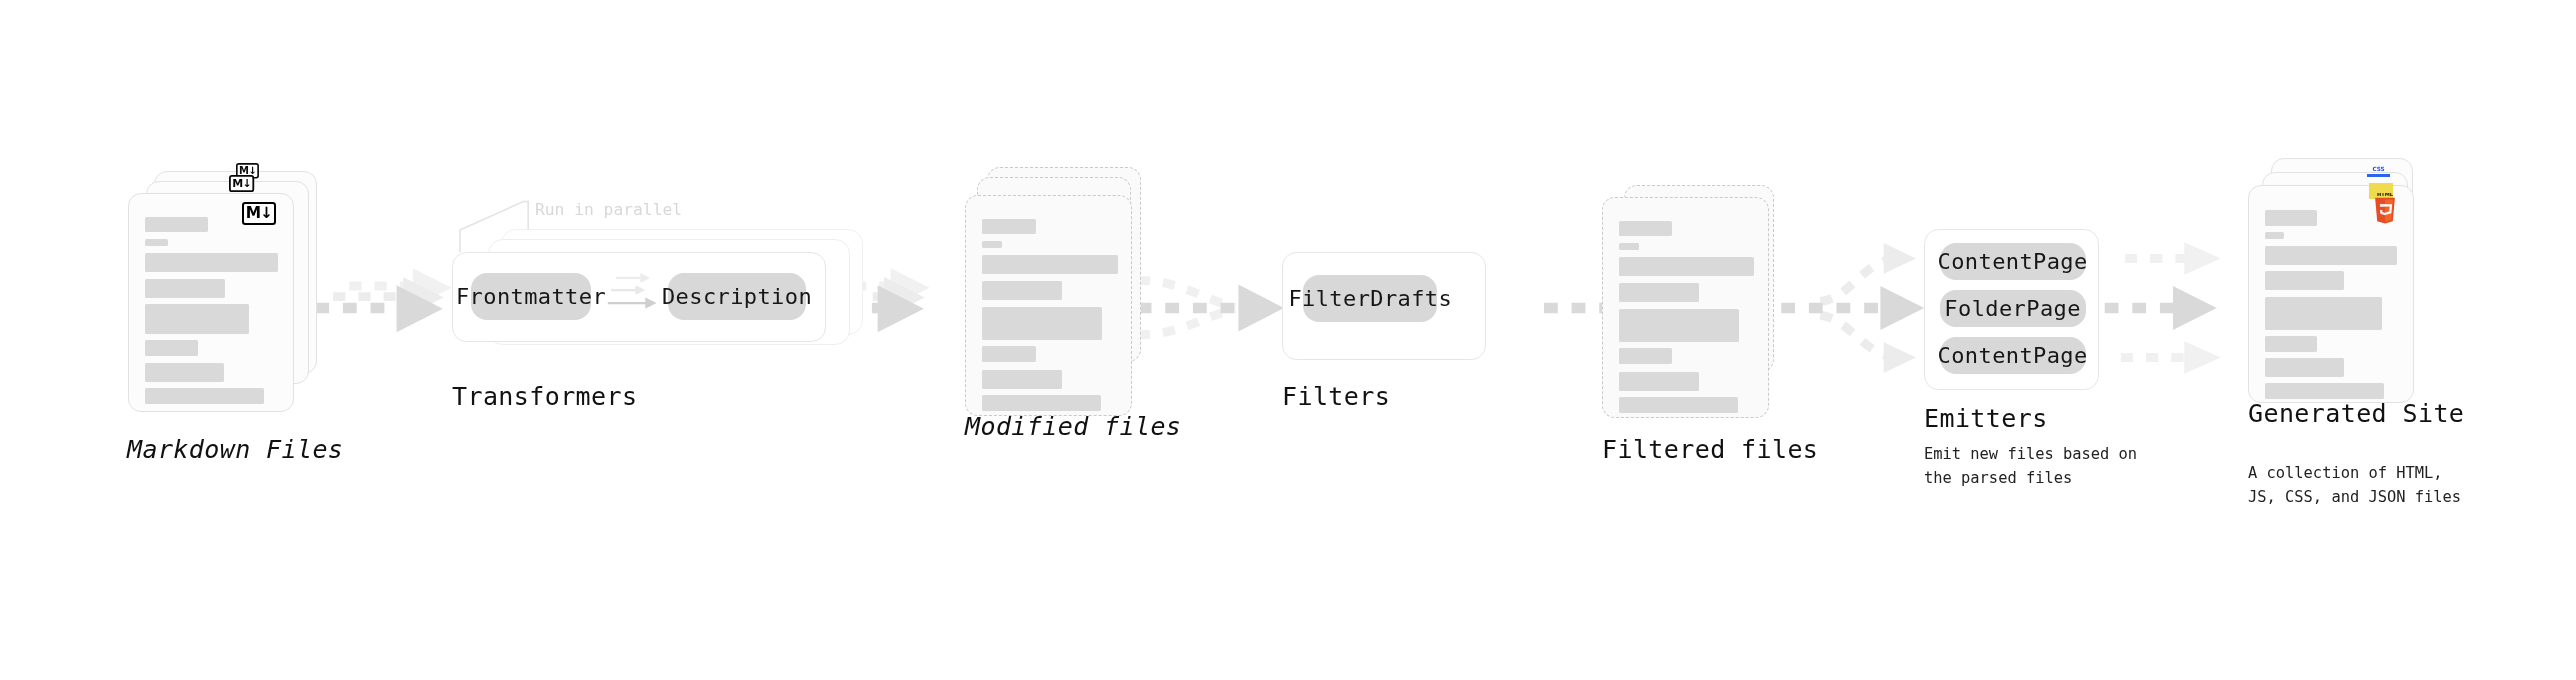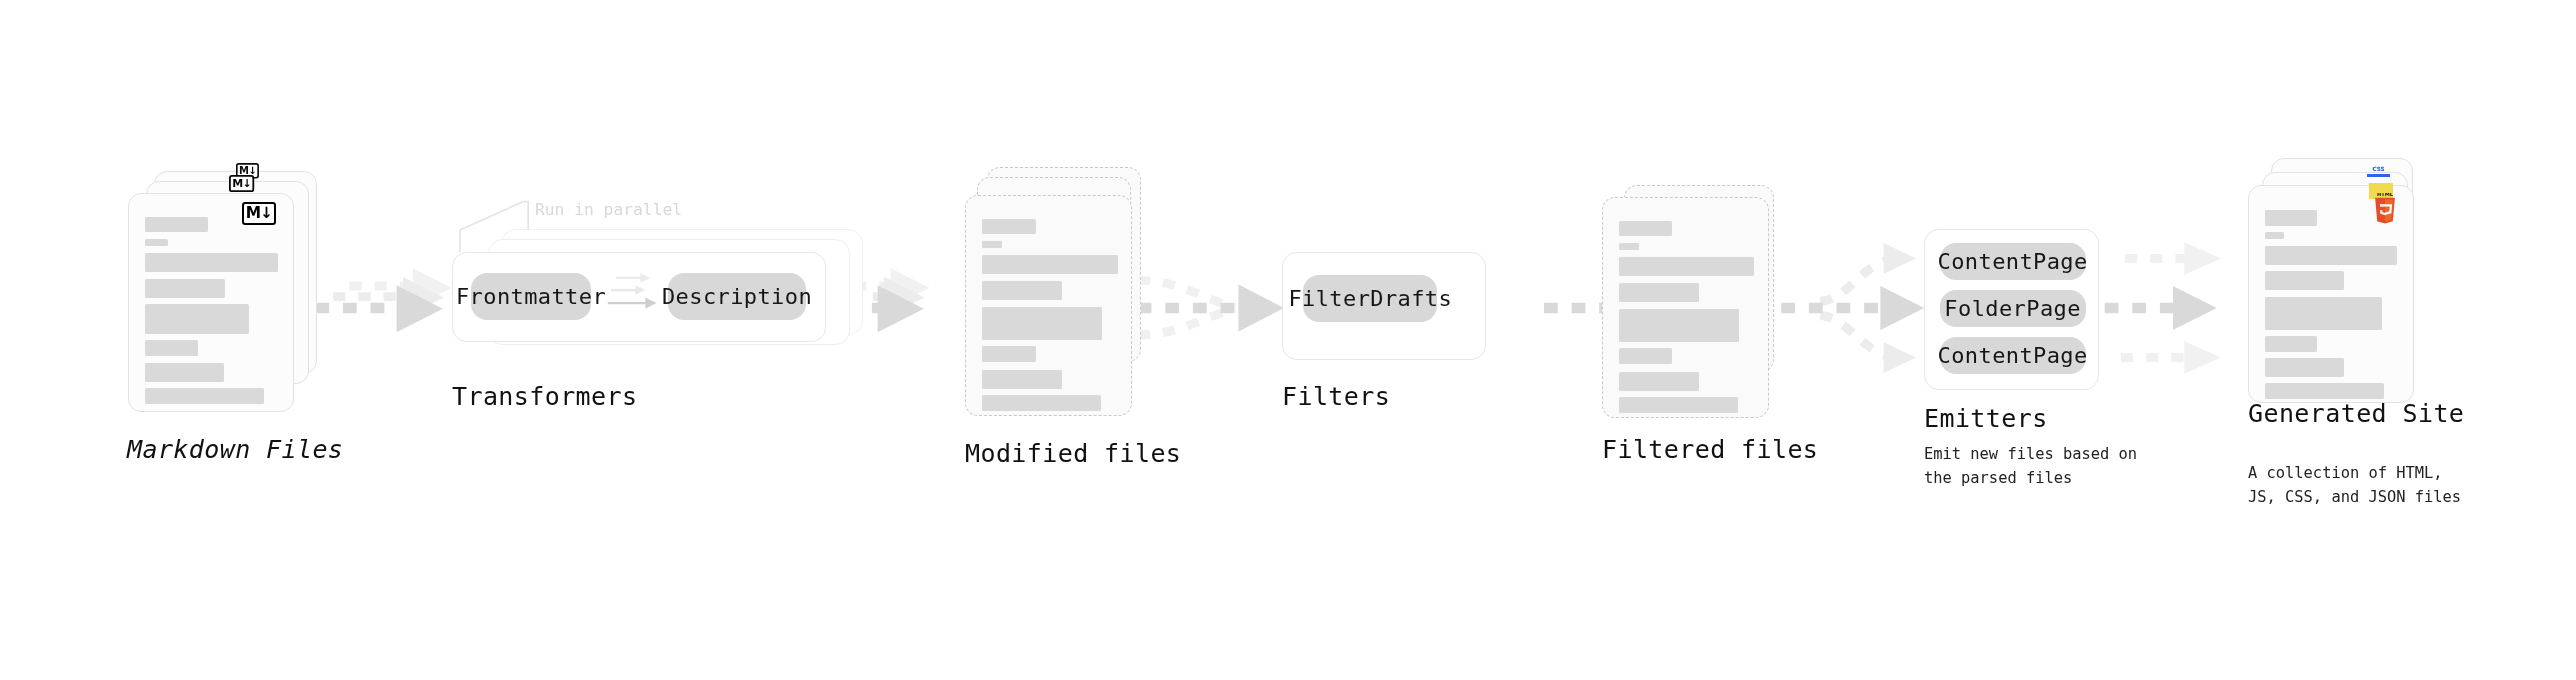--- a/index.html
+++ b/index.html
@@ -228,21 +228,21 @@
         <div class="ln" style="left:16.3px;top:45px;width:19.5px;height:6.5px;"></div>
         <div class="ln" style="left:16.3px;top:59px;width:136px;height:18.7px;"></div>
         <div class="ln" style="left:16.3px;top:85px;width:80px;height:18.7px;"></div>
         <div class="ln" style="left:16.3px;top:111px;width:120px;height:32.5px;"></div>
         <div class="ln" style="left:16.3px;top:150px;width:54px;height:16.3px;"></div>
         <div class="ln" style="left:16.3px;top:174px;width:80px;height:18.7px;"></div>
         <div class="ln" style="left:16.3px;top:199px;width:119px;height:16.3px;"></div>
       </div>
     </div>
   </div>
-  <div class="stage-title" style="left:965px;top:439px;">Modified files</div>
+  <div class="stage-title" style="left:965px;top:412px;font-style:italic;">Modified files</div>
 
   <div class="panel" style="left:1282px;top:252px;width:204px;height:108px;">
     <div class="chip" style="left:20.3px;top:22px;width:134px;height:47px;">FilterDrafts</div>
   </div>
   <div class="stage-title" style="left:1282px;top:382px;">Filters</div>
 
   <div class="doc-stack">
     <div class="doc dashed" style="left:1624px;top:185px;width:150px;height:187px;"></div>
     <div class="doc dashed" style="left:1602px;top:197px;width:167px;height:221px;">
       <div class="doc-lines">

